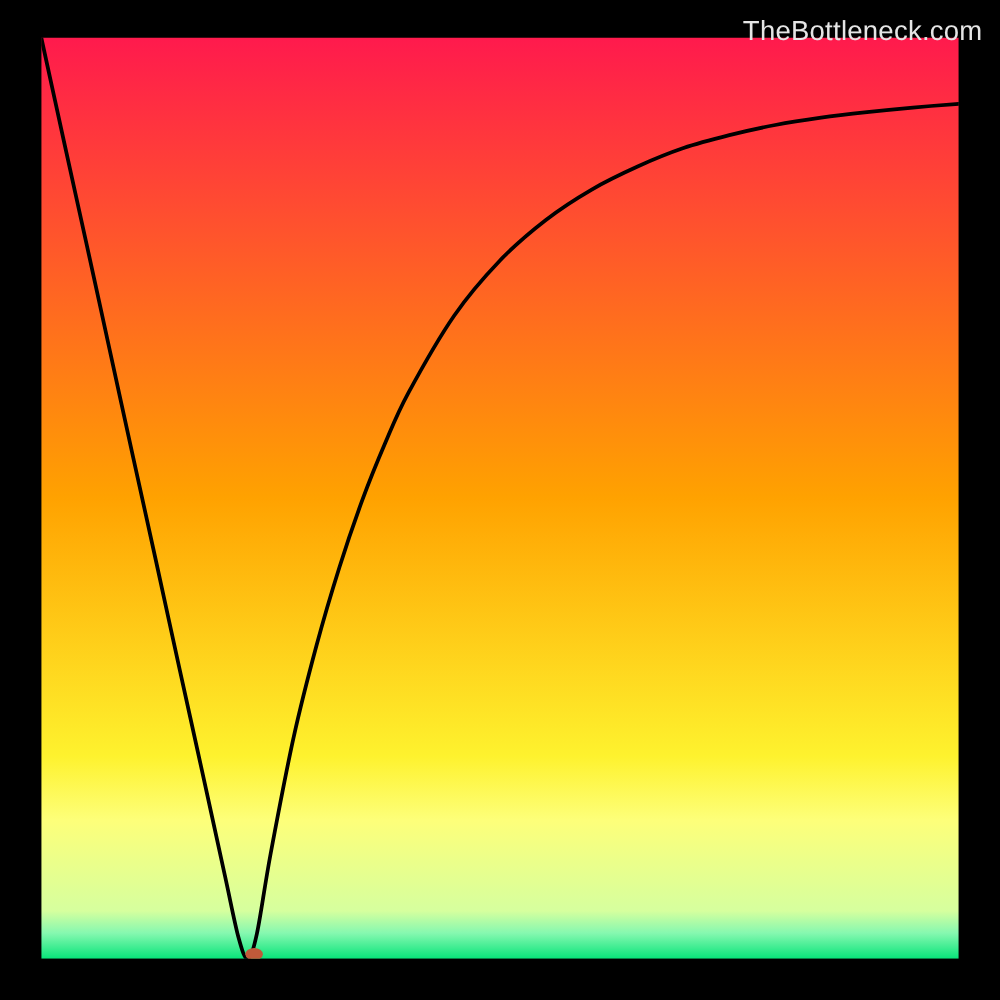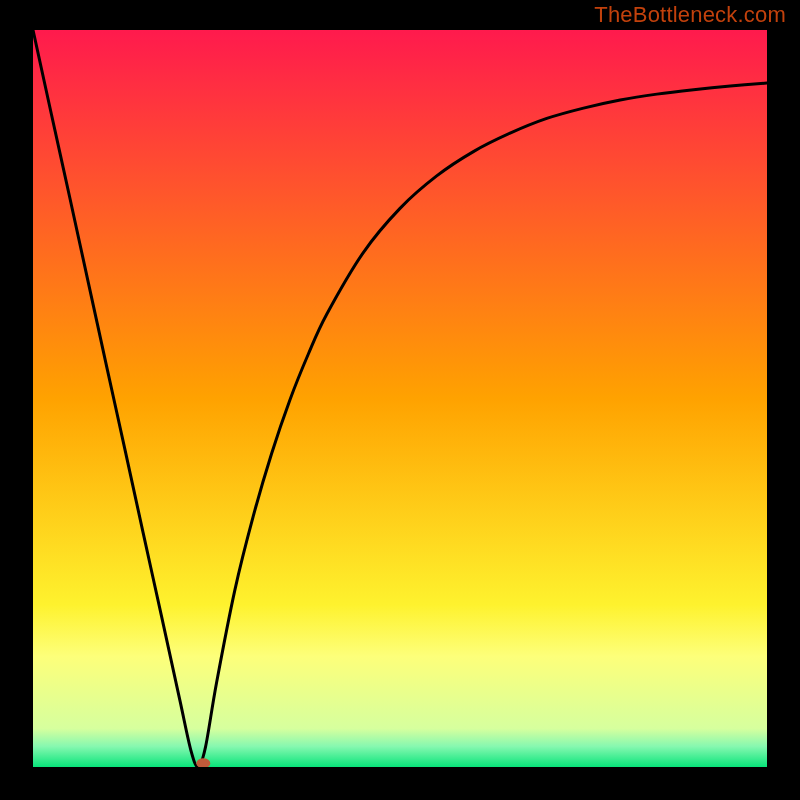--- a/index.html
+++ b/index.html
@@ -5,25 +5,25 @@
   html, body {
     margin: 0;
     padding: 0;
     width: 800px;
     height: 800px;
     background: #000;
     overflow: hidden;
   }
   .watermark {
     position: absolute;
-    top: 2px;
+    top: 12px;
     right: 14px;
     font-family: Arial, Helvetica, sans-serif;
     font-size: 22px;
-    color: #c2410c;
+    color: #e5e5e5;
     letter-spacing: 0.2px;
     z-index: 10;
   }
   .plot-wrap {
     position: absolute;
     left: 33px;
     top: 30px;
     width: 734px;
     height: 737px;
     background: #000;

